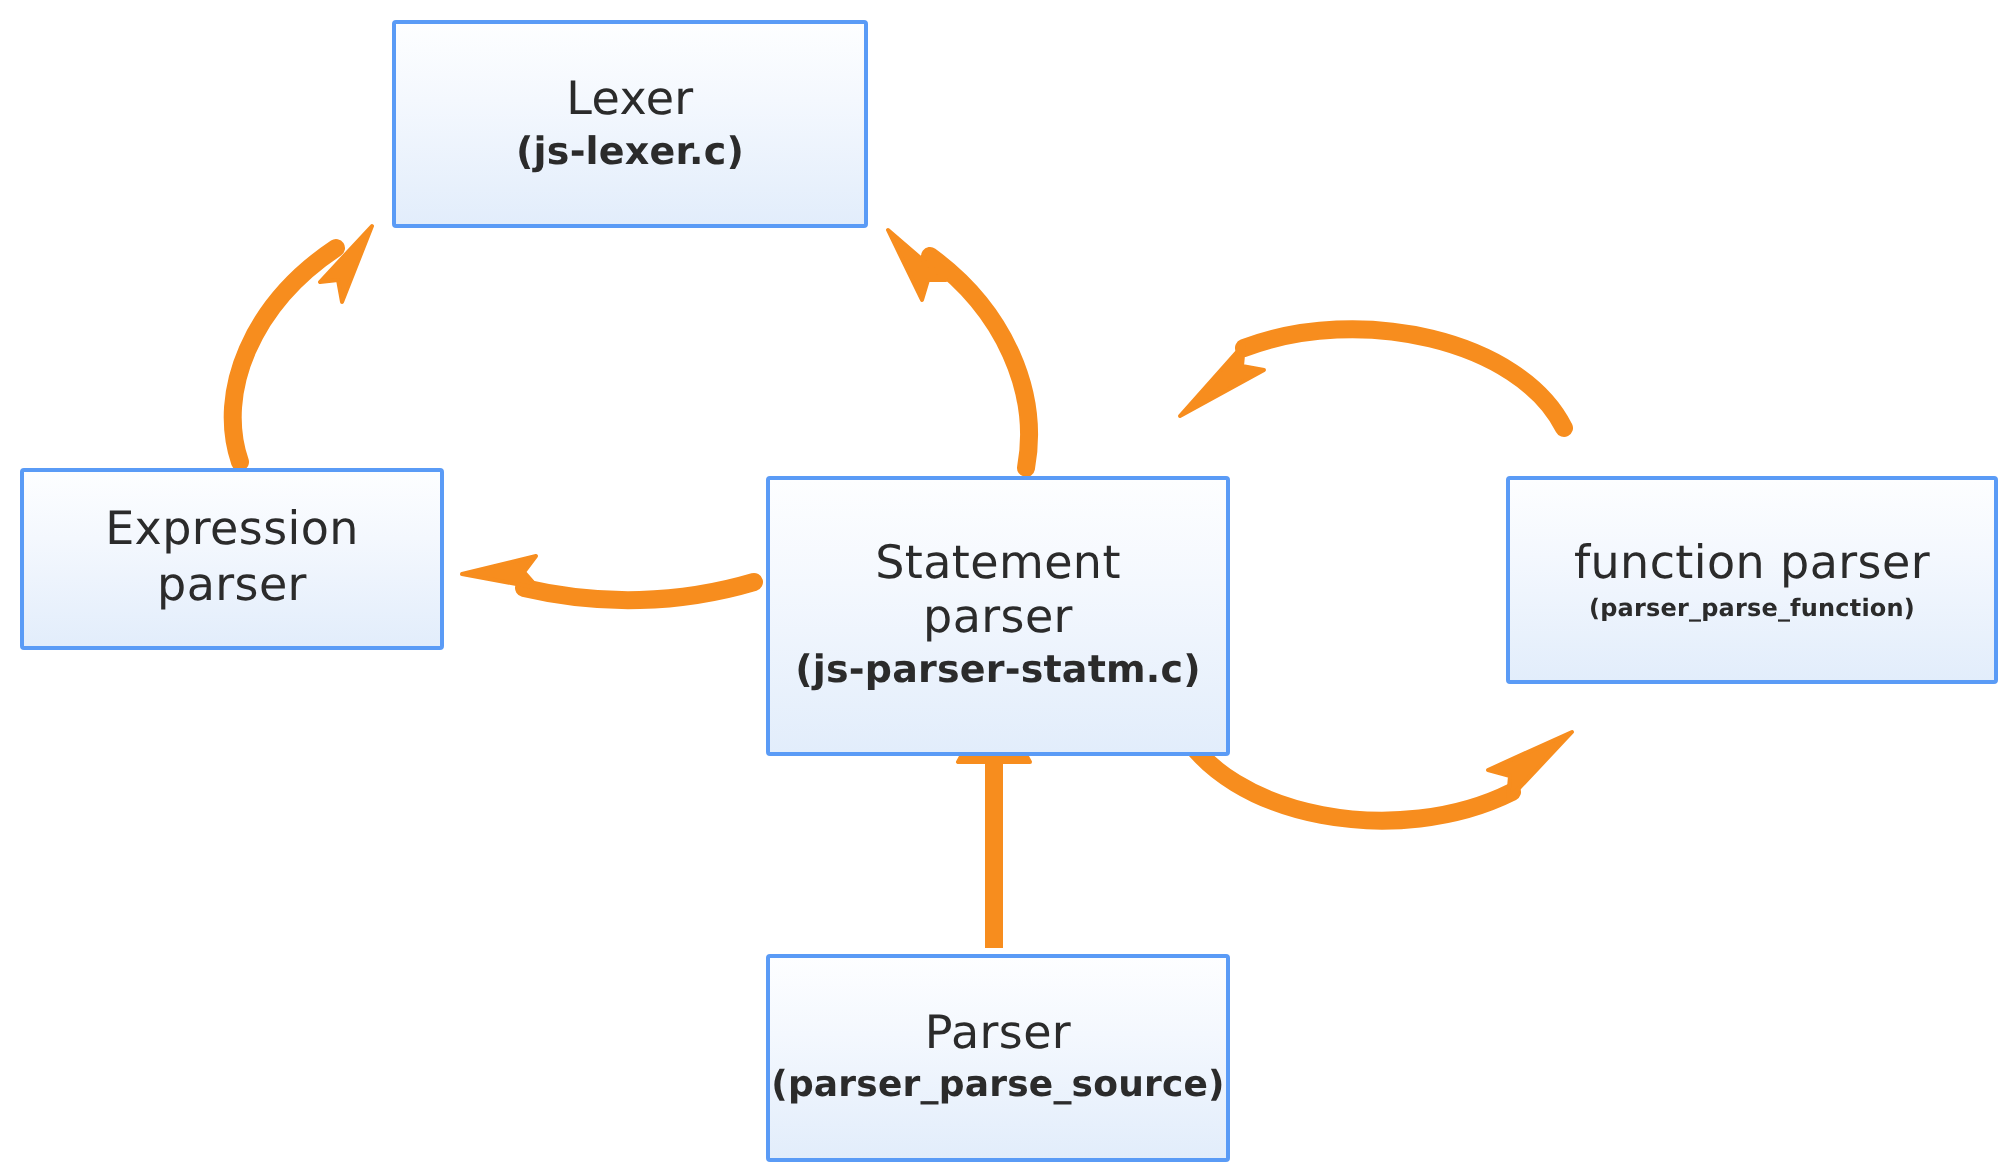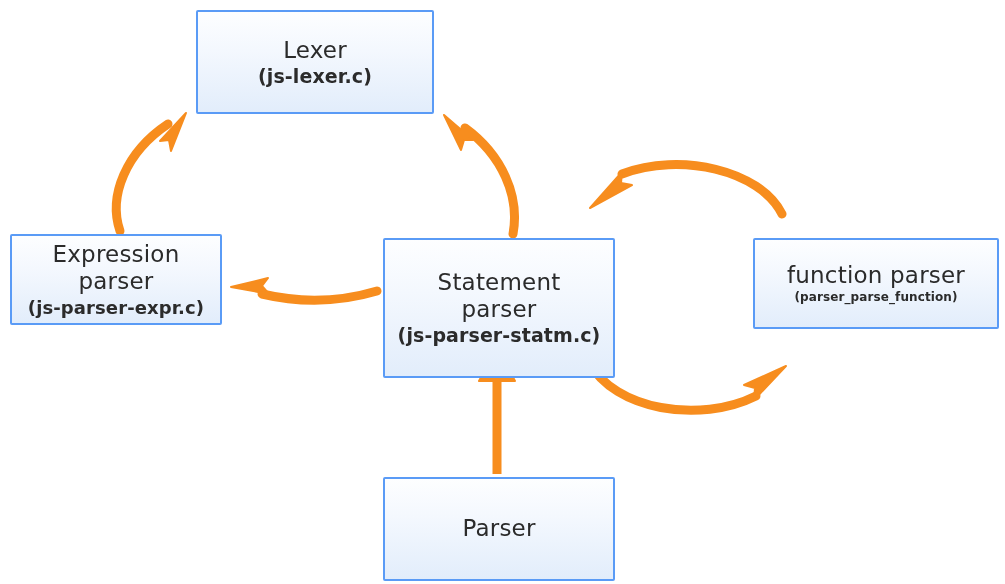--- a/index.html
+++ b/index.html
@@ -59,21 +59,21 @@
     letter-spacing: 0.1px;
     margin-top: 1px;
     white-space: nowrap;
     font-weight: bold;
   }
 
   
   #node-lexer      { left: 196px; top: 10px;  width: 238px; height: 104px; }
   #node-expression { left: 10px;  top: 234px; width: 212px; height: 91px; }
   #node-statement  { left: 383px; top: 238px; width: 232px; height: 140px; }
-  #node-function   { left: 753px; top: 238px; width: 246px; height: 91px; }
+  #node-function   { left: 753px; top: 238px; width: 246px; height: 104px; }
   #node-parser     { left: 383px; top: 477px; width: 232px; height: 104px; }
 
   #node-function .node-sub { font-size: 12px; }
   #node-parser   .node-sub { font-size: 18px; }
   #node-expression .node-sub { font-size: 18px; }
 </style>
 </head>
 <body>
 
 <div id="diagram-canvas">
@@ -113,31 +113,31 @@
   </svg>
 
   <div class="node-box" id="node-lexer">
     <div class="node-title">Lexer</div>
     <div class="node-sub">(js-lexer.c)</div>
   </div>
 
   <div class="node-box" id="node-expression">
     <div class="node-title">Expression
 parser</div>
-    <div class="node-sub">(js-parser-expr.c)</div>
   </div>
 
   <div class="node-box" id="node-statement">
     <div class="node-title">Statement
 parser</div>
     <div class="node-sub">(js-parser-statm.c)</div>
   </div>
 
   <div class="node-box" id="node-function">
     <div class="node-title">function parser</div>
     <div class="node-sub">(parser_parse_function)</div>
   </div>
 
   <div class="node-box" id="node-parser">
     <div class="node-title">Parser</div>
+    <div class="node-sub">(parser_parse_source)</div>
   </div>
 
 </div>
 
 </body></html>

